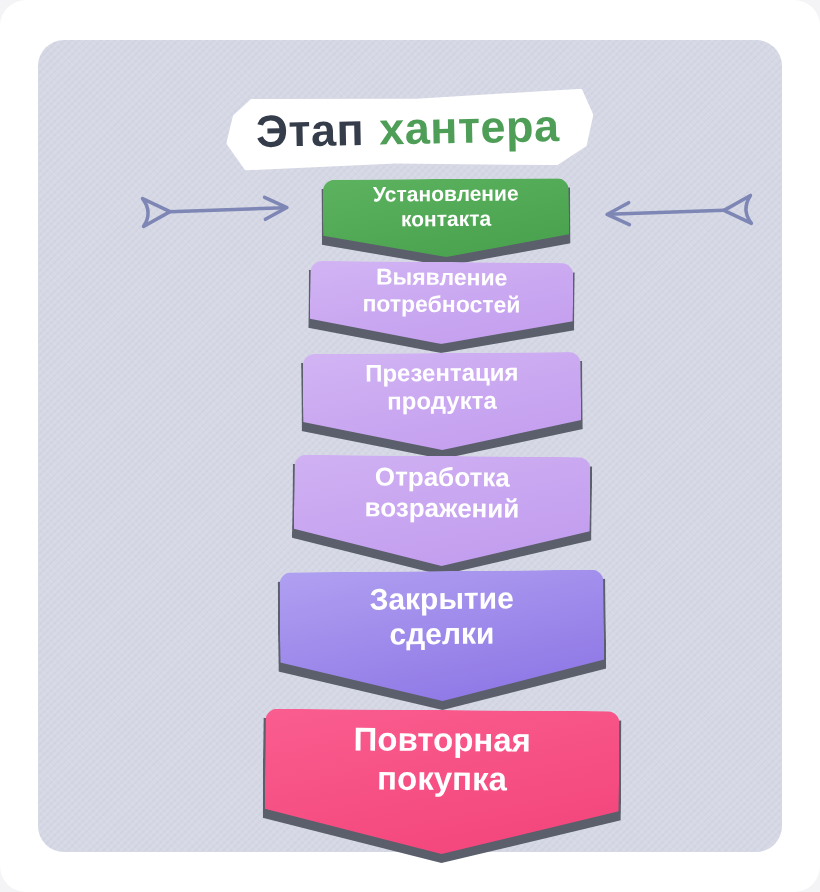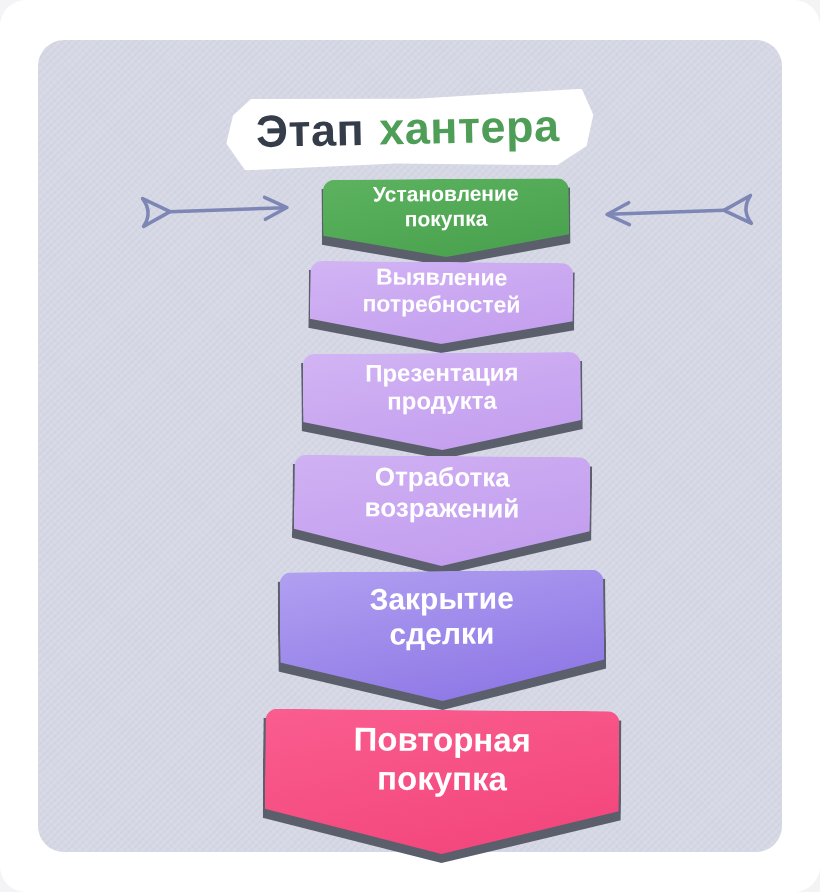--- a/index.html
+++ b/index.html
@@ -103,21 +103,21 @@
           <path class="arrow-stroke" d="M34 22 L7 8 Q17 22 7 36 Z" stroke="#7d86b4" stroke-width="3.5" stroke-linejoin="round" fill="none"></path>
           <line class="arrow-stroke" x1="34" y1="22" x2="149" y2="22" stroke="#7d86b4" stroke-width="3.5" stroke-linecap="round"></line>
           <polyline class="arrow-stroke" points="129,11 151,22 129,33" stroke="#7d86b4" stroke-width="3.5" stroke-linejoin="round" stroke-linecap="round" fill="none"></polyline>
         </g>
       </svg>
     </div>
 
     <div class="stage s1">
       <div class="shade" style="background: rgb(90, 95, 107);"></div>
       <div class="face" style="background: linear-gradient(168deg, rgb(92, 178, 95), rgb(71, 160, 76)); color: rgb(255, 255, 255);">
-        <span class="label">Установление покупка</span>
+        <span class="label">Установление контакта</span>
       </div>
     </div>
 
     <div class="stage s2">
       <div class="shade" style="background: rgb(90, 95, 107);"></div>
       <div class="face" style="background: linear-gradient(168deg, rgb(210, 180, 244), rgb(194, 156, 238)); color: rgb(255, 255, 255);">
         <span class="label">Выявление потребностей</span>
       </div>
     </div>
 

